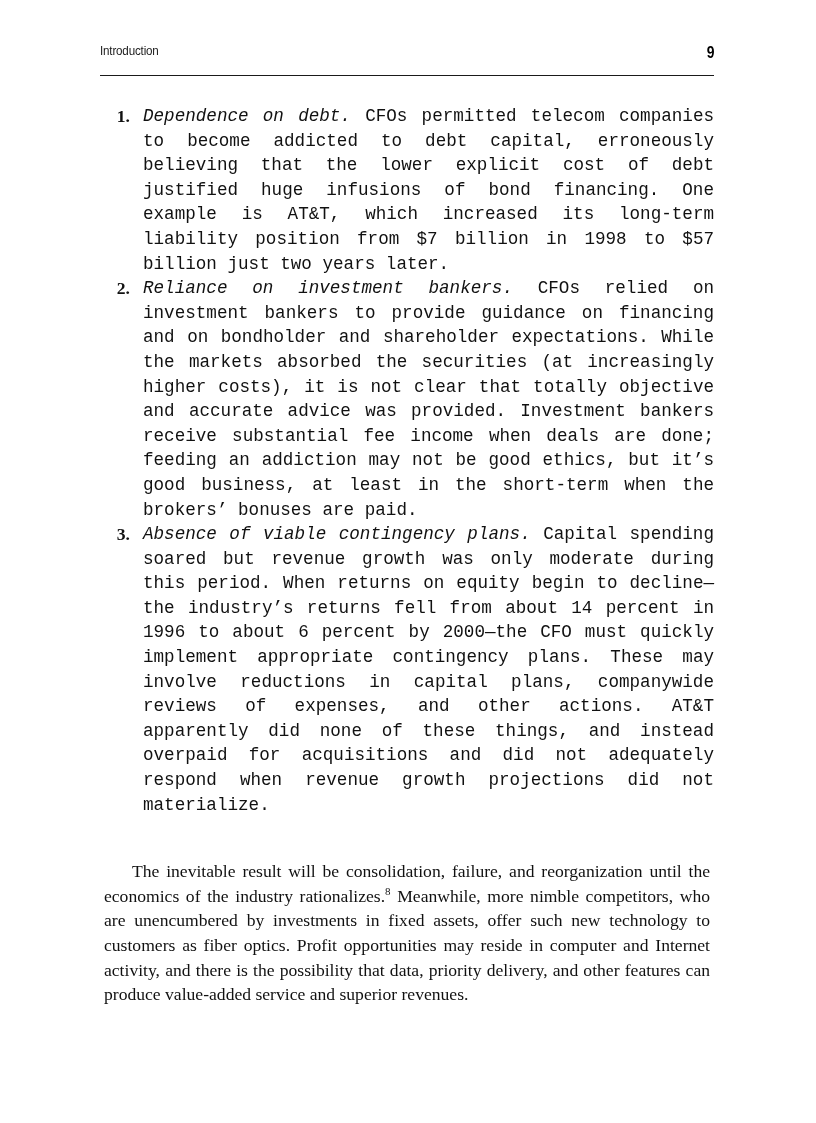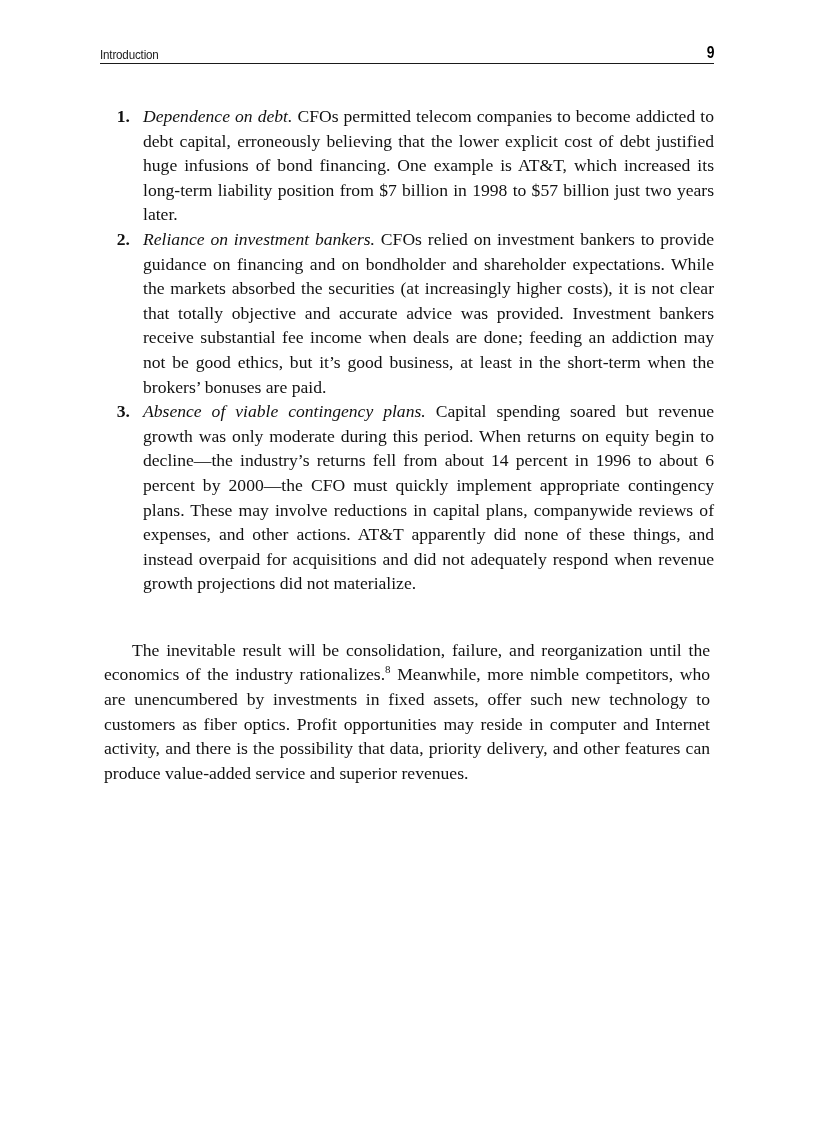--- a/index.html
+++ b/index.html
@@ -24,24 +24,24 @@
     box-sizing: border-box;
   }
 
   
   .running-head {
     position: absolute;
     left: 100px;
     top: 44px;
     width: 614px;
     display: flex;
-    align-items: flex-end;
+    align-items: flex-start;
     justify-content: space-between;
     border-bottom: 1.5px solid #1a1a1a;
-    padding-bottom: 2px;
+    padding-bottom: 14px;
   }
   .running-head-title {
     font-family: "Liberation Sans", "DejaVu Sans", sans-serif;
     font-size: 13.5px;
     font-weight: 400;
     letter-spacing: -0.2px;
     color: #1a1a1a;
     transform: scaleX(0.86);
     transform-origin: left bottom;
     line-height: 1;
@@ -84,20 +84,21 @@
     font-weight: bold;
     font-size: 17.6px;
     line-height: 24.6px;
   }
   .item-body {
     font-size: 17.6px;
     line-height: 24.6px;
     text-align: justify;
     text-justify: inter-word;
     hyphens: manual;
+    font-family: Liberation Mono, monospace;
   }
   .item-lead {
     font-style: italic;
   }
 
   
   .closing-block {
     margin-top: 42px;
   }
   p.body-paragraph {

